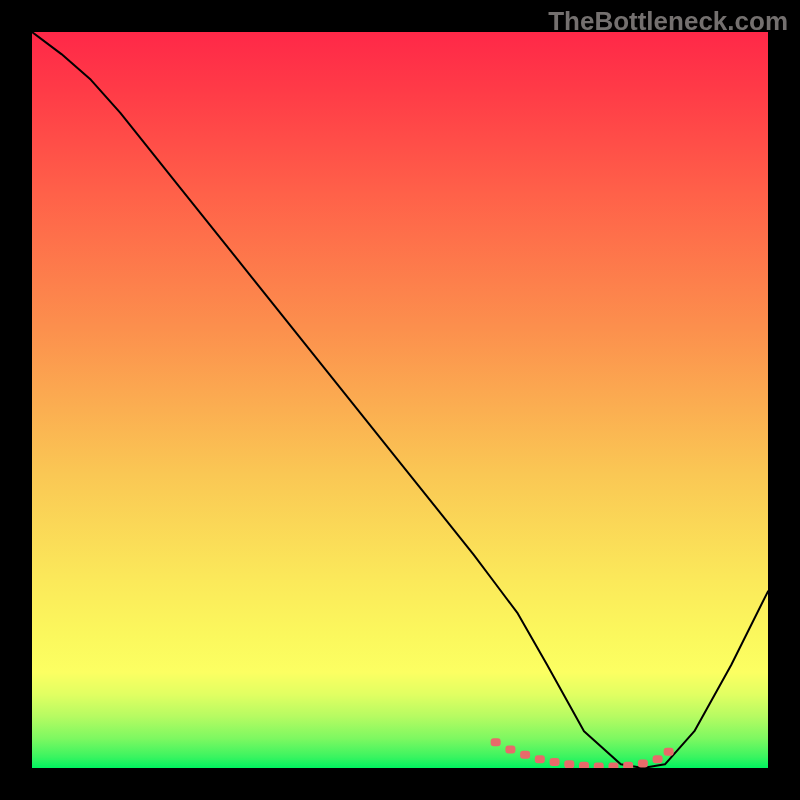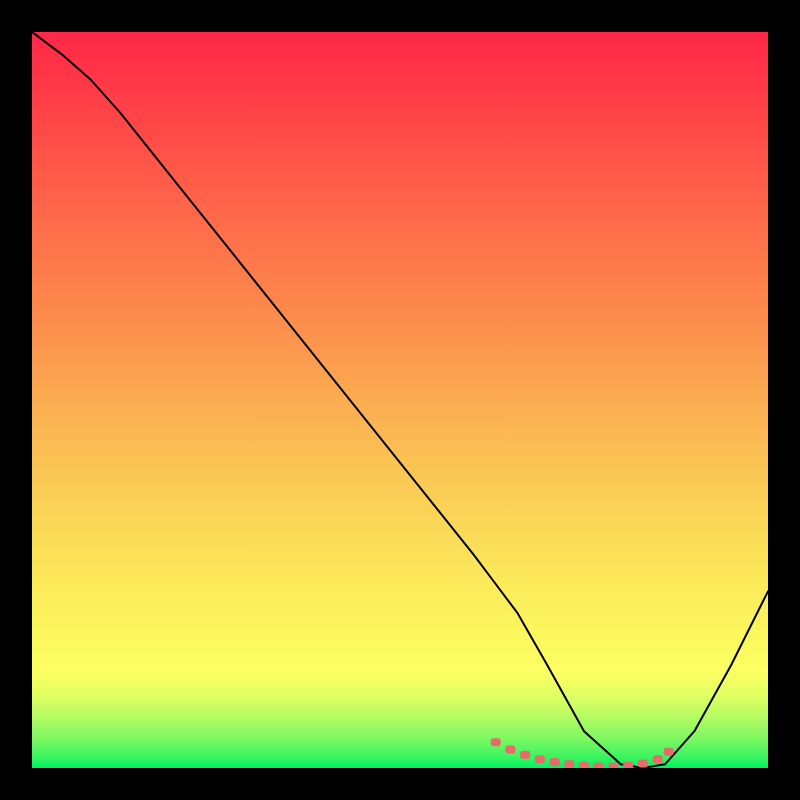--- a/index.html
+++ b/index.html
@@ -63,20 +63,21 @@
     height: 800px;
     border: 32px solid #000;
     pointer-events: none;
   }
 </style>
 </head>
 <body>
 
 <div class="chart-container">
   <div class="frame"></div>
+  <div class="watermark">TheBottleneck.com</div>
   <div class="plot-area">
     <div class="gradient-bg"></div>
     <svg class="curve-layer" viewBox="0 0 736 736" preserveAspectRatio="none">
       <path id="main-curve" fill="none" stroke="#000" stroke-width="2" stroke-linejoin="round" stroke-linecap="round" d="M0.00 0.00 L29.44 22.08 L58.88 47.84 L88.32 80.96 L147.20 154.56 L220.80 246.56 L294.40 338.56 L368.00 430.56 L441.60 522.56 L463.68 552.00 L485.76 581.44 L515.20 632.96 L552.00 699.20 L588.80 732.32 L610.88 736.00 L632.96 732.32 L662.40 699.20 L699.20 632.96 L736.00 559.36"></path>
       <g id="marker-group">
           <rect x="458.68" y="706.24" width="10" height="8" rx="3" fill="#e86a6a"></rect>
           <rect x="473.40" y="713.60" width="10" height="8" rx="3" fill="#e86a6a"></rect>
           <rect x="488.12" y="718.75" width="10" height="8" rx="3" fill="#e86a6a"></rect>
           <rect x="502.84" y="723.17" width="10" height="8" rx="3" fill="#e86a6a"></rect>
           <rect x="517.56" y="726.11" width="10" height="8" rx="3" fill="#e86a6a"></rect>

